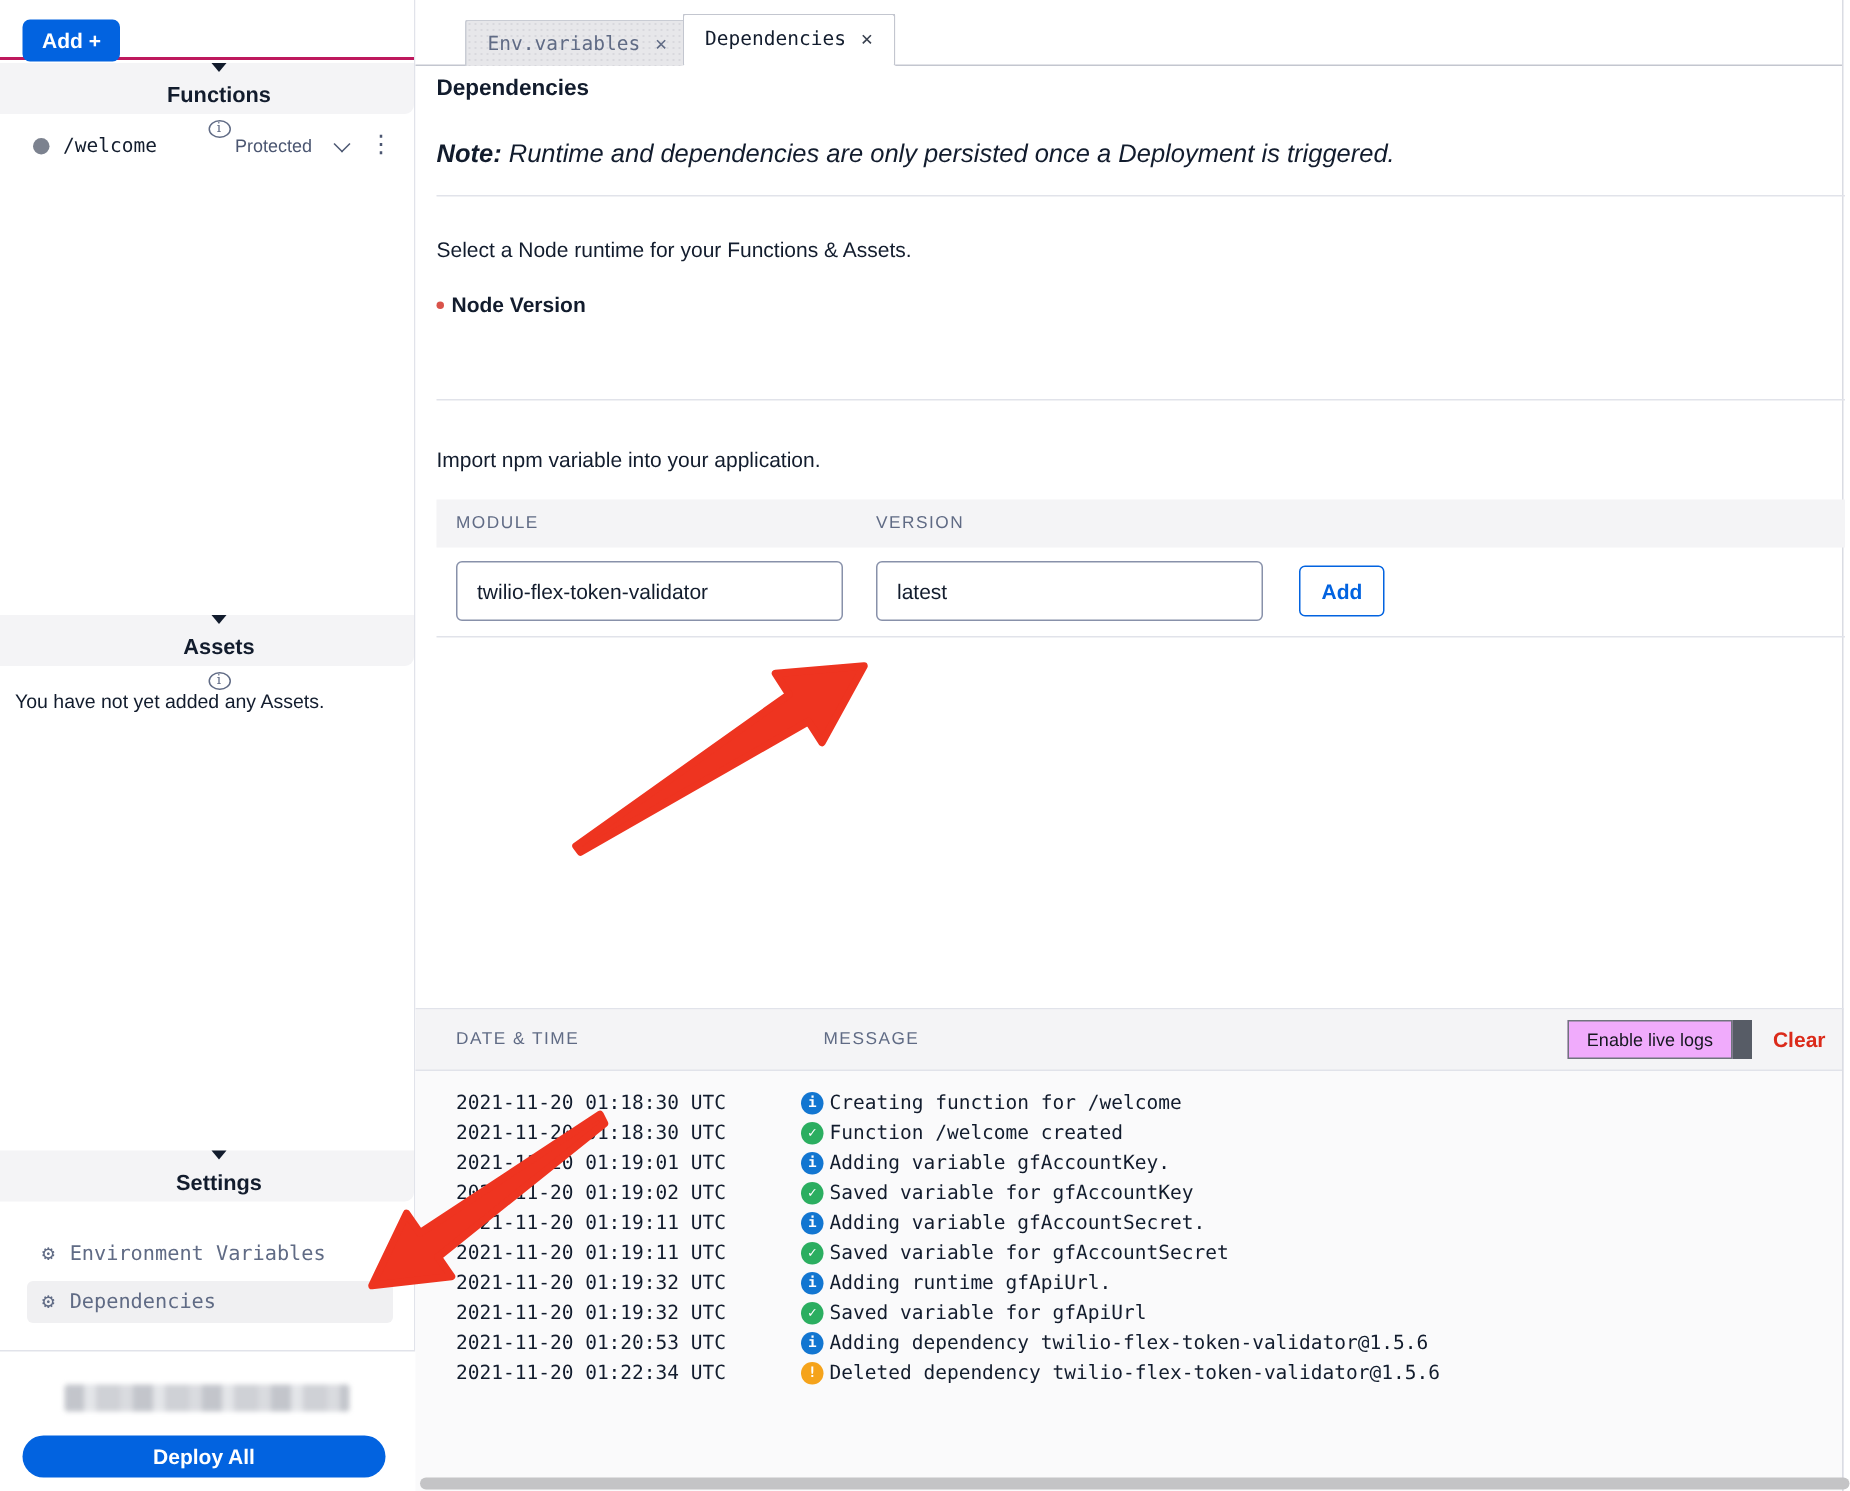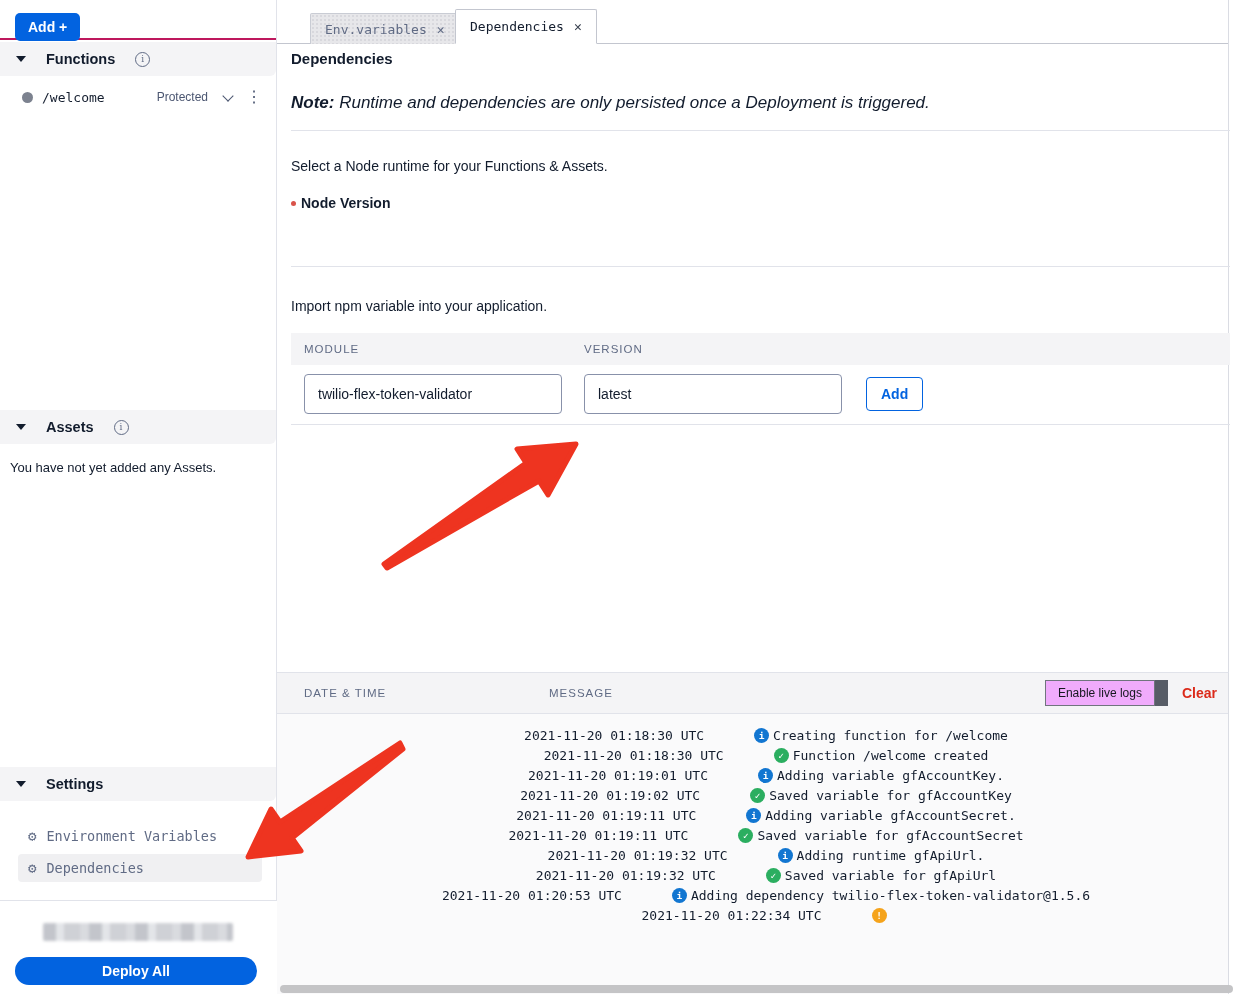--- a/index.html
+++ b/index.html
@@ -4,21 +4,21 @@
 <style>
   * { margin:0; padding:0; box-sizing:border-box; }
   html,body { width:1233px; height:994px; background:#fff; font-family:"Liberation Sans",sans-serif; color:#121C2D; overflow:hidden; }
   .abs { position:absolute; }
 
   
   .sidebar { position:absolute; left:0; top:0; width:277px; height:900px; background:#fff; border-right:1px solid #E1E3EA; }
   .sidebar-top { height:40px; border-bottom:2px solid #be185d; padding:13px 0 0 15px; }
   .btn-primary { background:#0263E0; color:#fff; border:none; border-radius:5px; font-weight:bold; font-size:14px; cursor:pointer; font-family:"Liberation Sans",sans-serif; }
   .add-btn { padding:6px 13px; }
-  .section-header { display:flex; align-items:center; gap:20px; background:#F4F4F6; height:34px; padding-left:16px; border-radius:0 0 6px 0; }
+  .section-header { display:flex; align-items:center; gap:8px; background:#F4F4F6; height:34px; padding-left:16px; border-radius:0 0 6px 0;flex-direction:column; }
   .section-header .caret { width:0; height:0; border-left:5px solid transparent; border-right:5px solid transparent; border-top:6px solid #121C2D; }
   .section-title { font-weight:bold; font-size:14.5px; color:#121C2D; }
   .info-circle { width:15px; height:15px; border:1.2px solid #606B85; border-radius:50%; color:#606B85; font-size:9px; font-family:"DejaVu Serif",serif; display:inline-flex; align-items:center; justify-content:center; }
   .fn-row { display:flex; align-items:center; margin:13px 14px 0 22px; }
   .fn-dot { width:11px; height:11px; border-radius:50%; background:#7C828F; margin-right:9px; }
   .mono { font-family:"DejaVu Sans Mono","Liberation Mono",monospace; }
   .fn-name { font-size:13px; color:#121C2D; }
   .fn-protected { font-size:12px; color:#4B5671; margin-left:auto; }
   .chev { width:8px; height:8px; border-right:1.6px solid #4B5671; border-bottom:1.6px solid #4B5671; transform:rotate(45deg); display:inline-block; }
   .fn-row .chev { margin:0 14px 3px 16px; }
@@ -66,21 +66,21 @@
 
   
   .log-panel { position:absolute; left:277px; top:672px; width:952px; height:408px; background:#FAFAFB; border-top:1px solid #E1E3EA; border-right:1px solid #DADCE3; }
   .log-header { height:41px; background:#F4F4F6; border-bottom:1px solid #E1E3EA; display:flex; align-items:center; }
   .log-header .th.date { margin-left:27px; width:245px; }
   .live-btn { margin-left:auto; height:26px; background:#f0abfc; border:1px solid #70747E; color:#15181F; font-size:12px; padding:0 12px;
     cursor:pointer; font-family:"Liberation Sans",sans-serif; }
   .live-handle { width:13px; height:26px; background:#575C66; margin-right:14px; cursor:pointer; }
   .clear-btn { color:#DB2A1A; font-weight:bold; font-size:14px; margin-right:11px; cursor:pointer; background:none; border:none; font-family:"Liberation Sans",sans-serif; }
   .log-rows { padding-top:11px; }
-  .log-row { display:flex; align-items:center; height:20px; font-size:13px;justify-content:center; }
+  .log-row { display:flex; align-items:center; height:20px; font-size:13px; }
   .log-time { margin-left:27px; width:230px; color:#121C2D; }
   .log-icon { width:15px; height:15px; border-radius:50%; color:#fff; font-size:9.5px; font-weight:bold; display:inline-flex; align-items:center; justify-content:center; margin-right:4px; flex:0 0 15px; font-family:"DejaVu Sans Mono",monospace; }
   .log-icon.info { background:#1276D1; }
   .log-icon.success { background:#2BAE60; }
   .log-icon.warning { background:#F5A31B; }
   .log-msg { color:#121C2D; }
 
   
   .arrow { position:absolute; z-index:60; pointer-events:none; }
   .arrow1 { left:378px; top:438px; }
@@ -229,20 +229,21 @@
         <span class="log-msg">Saved variable for gfApiUrl</span>
       </div>
       <div class="log-row">
         <span class="log-time">2021-11-20 01:20:53 UTC</span>
         <span class="log-icon info">i</span>
         <span class="log-msg">Adding dependency twilio-flex-token-validator@1.5.6</span>
       </div>
       <div class="log-row">
         <span class="log-time">2021-11-20 01:22:34 UTC</span>
         <span class="log-icon warning">!</span>
+        <span class="log-msg">Deleted dependency twilio-flex-token-validator@1.5.6</span>
       </div>
     </div>
 </div>
 
 <svg class="arrow arrow1" width="206" height="136" viewBox="0 0 206 136">
   <polygon points="6,126 148,25 139,11 198,6 170,57 161,43 9,130" fill="#EE3420" stroke="#EE3420" stroke-width="5" stroke-linejoin="round"></polygon>
 </svg>
 <svg class="arrow arrow2" width="172" height="126" viewBox="0 0 172 126">
   <polygon points="163,11 52,100 61,113 8,119 31,71 40,84 160,5" fill="#EE3420" stroke="#EE3420" stroke-width="5" stroke-linejoin="round"></polygon>
 </svg>

